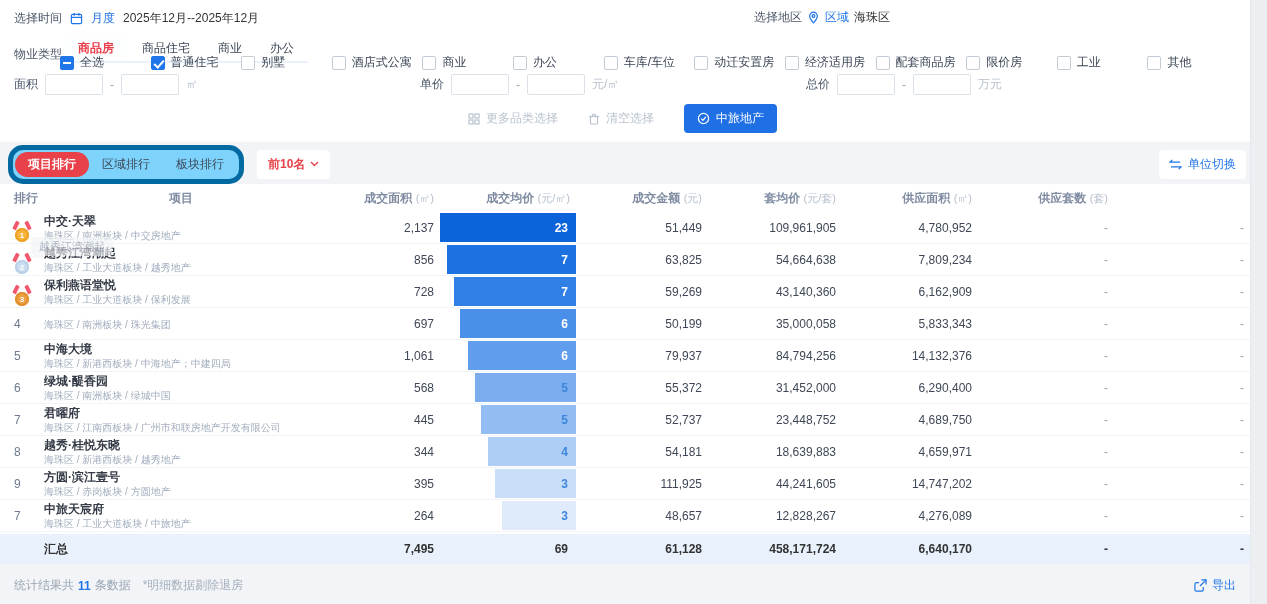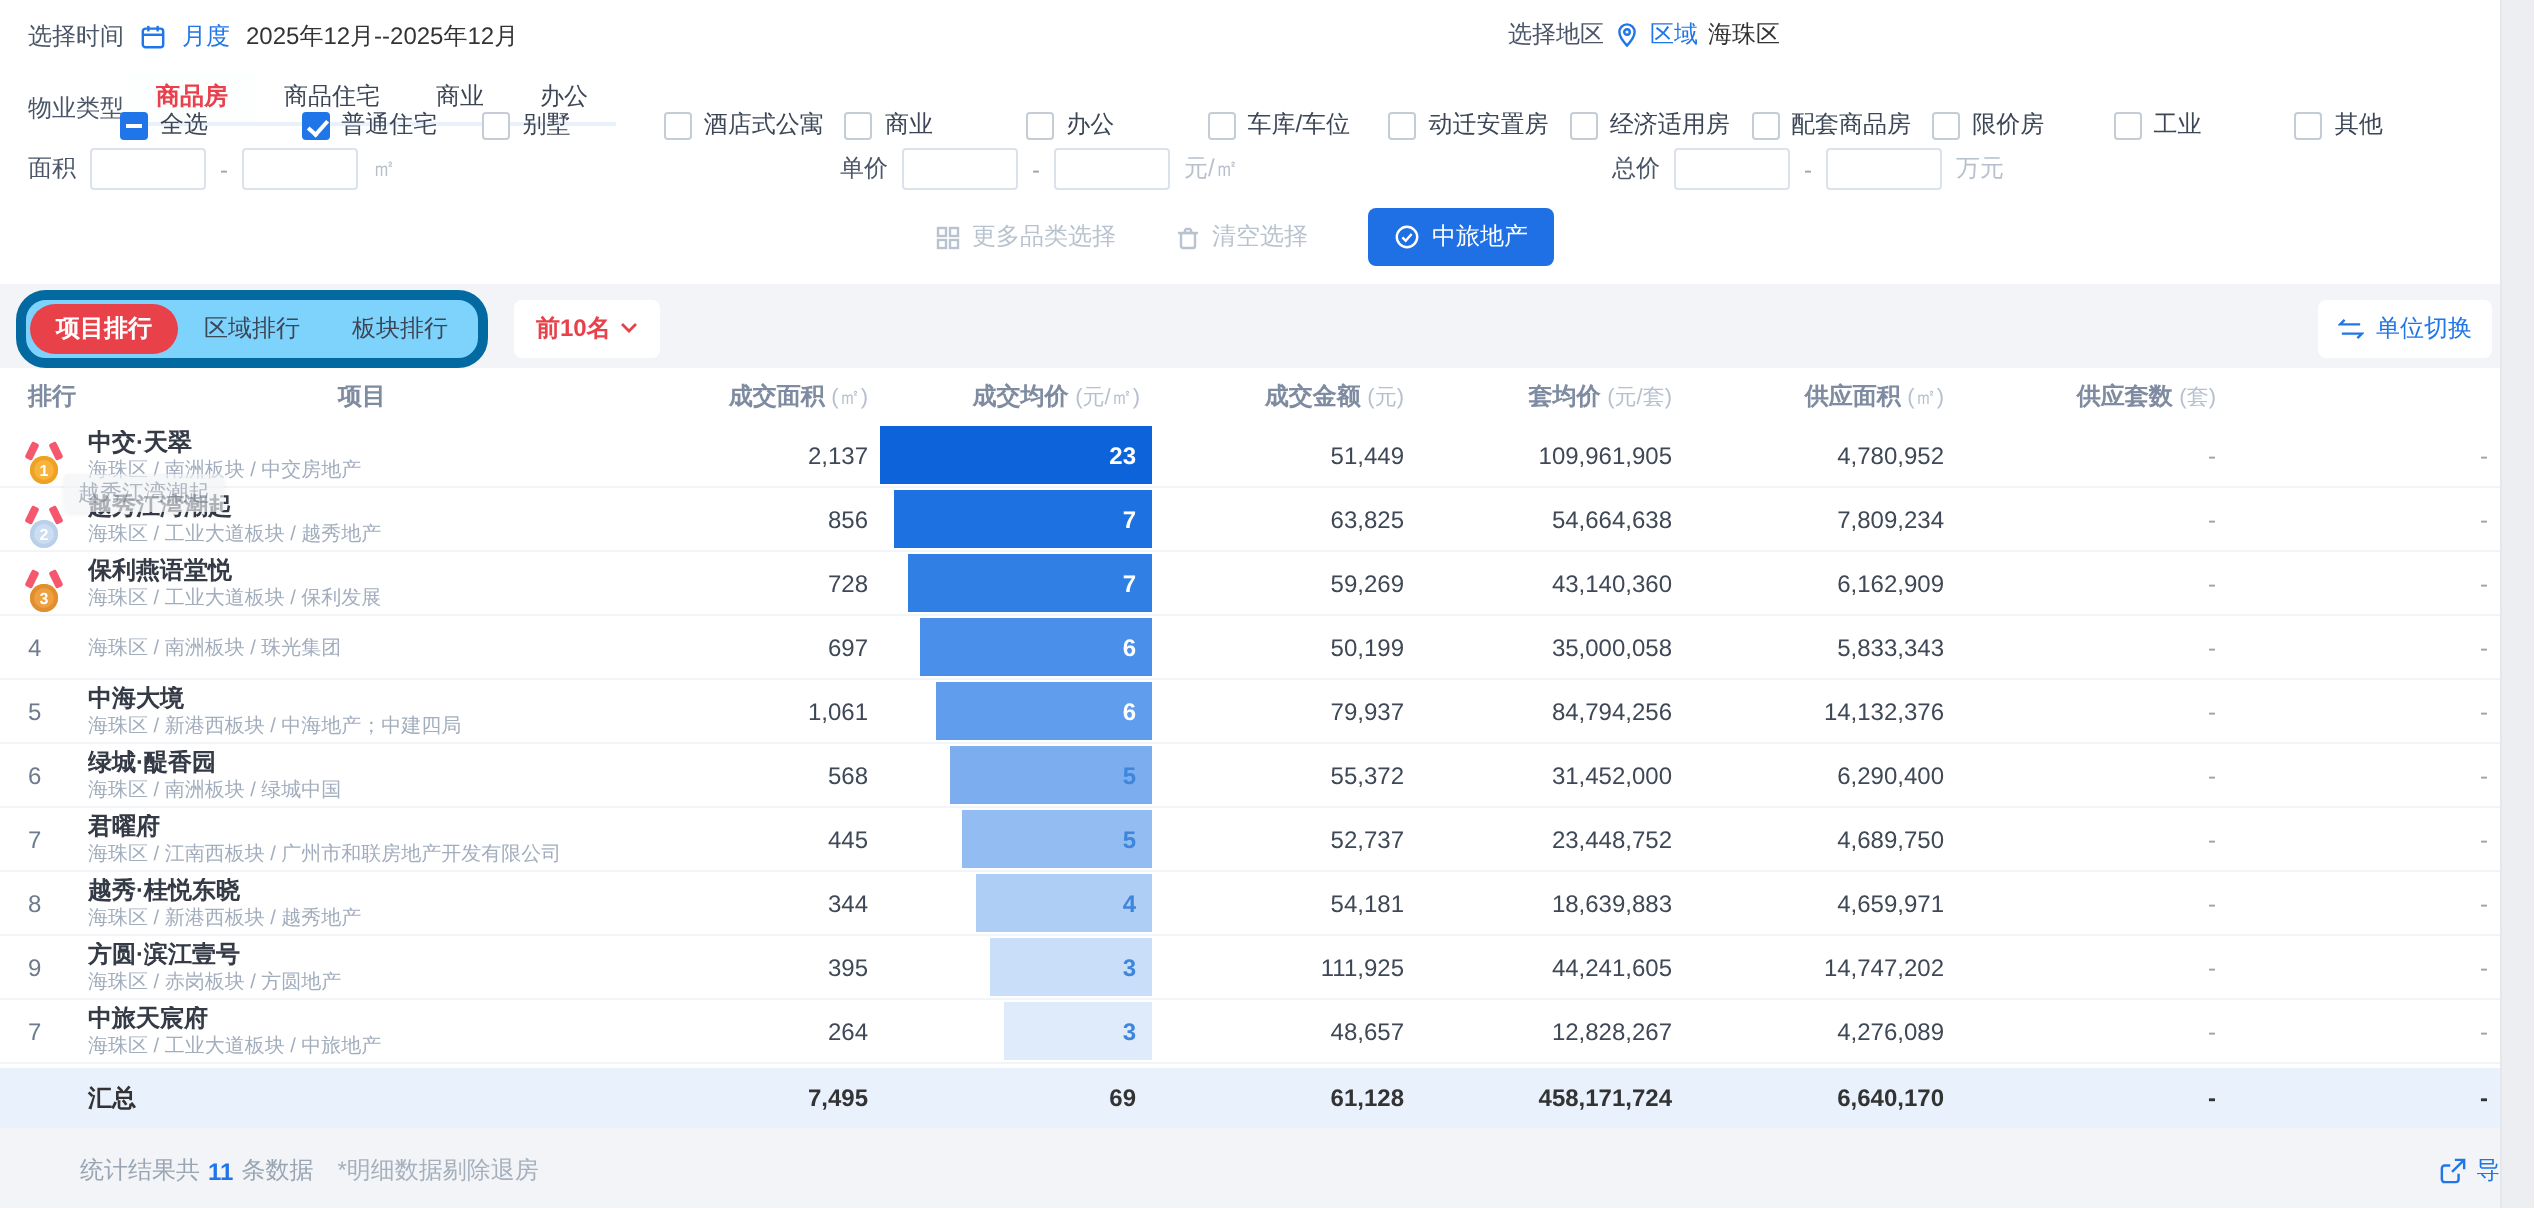--- a/index.html
+++ b/index.html
@@ -81,21 +81,21 @@
   .medal.silver .disc { background:#cbddf1; box-shadow:inset 0 0 0 2px #bad0e9; }
   .medal.bronze .disc { background:#eca03f; box-shadow:inset 0 0 0 2px #e18f2e; }
 
   .summary-row { height:30px; background:#e8f1fc; margin-top:2px; font-weight:700; color:#333; }
   .summary-row .num { color:#333; }
   .summary-label { font-weight:700; color:#333; }
 
   .ghost-tooltip { position:absolute; left:32px; top:53px; padding:2px 7px; background:rgba(243,244,246,.8); color:#9aa4b2; font-size:11px; border-radius:2px; box-shadow:0 1px 3px rgba(0,0,0,.08); opacity:.8; pointer-events:none; }
 
   
-  .footer { position:absolute; top:577px; left:14px; width:1222px; display:flex; align-items:center; color:#9aa5b3;margin-left:26px; }
+  .footer { position:absolute; top:577px; left:14px; width:1222px; display:flex; align-items:center; color:#9aa5b3; }
   .footer .count { color:#2076e8; font-weight:700; margin:0 4px; }
   .footer .note { margin-left:12px; color:#a6b0bd; }
   .export-btn { margin-left:auto; display:flex; align-items:center; gap:5px; color:#2076e8; cursor:pointer; }
 
   svg { display:block; }
 </style>
 </head>
 <body>
 
 <div class="screen">

